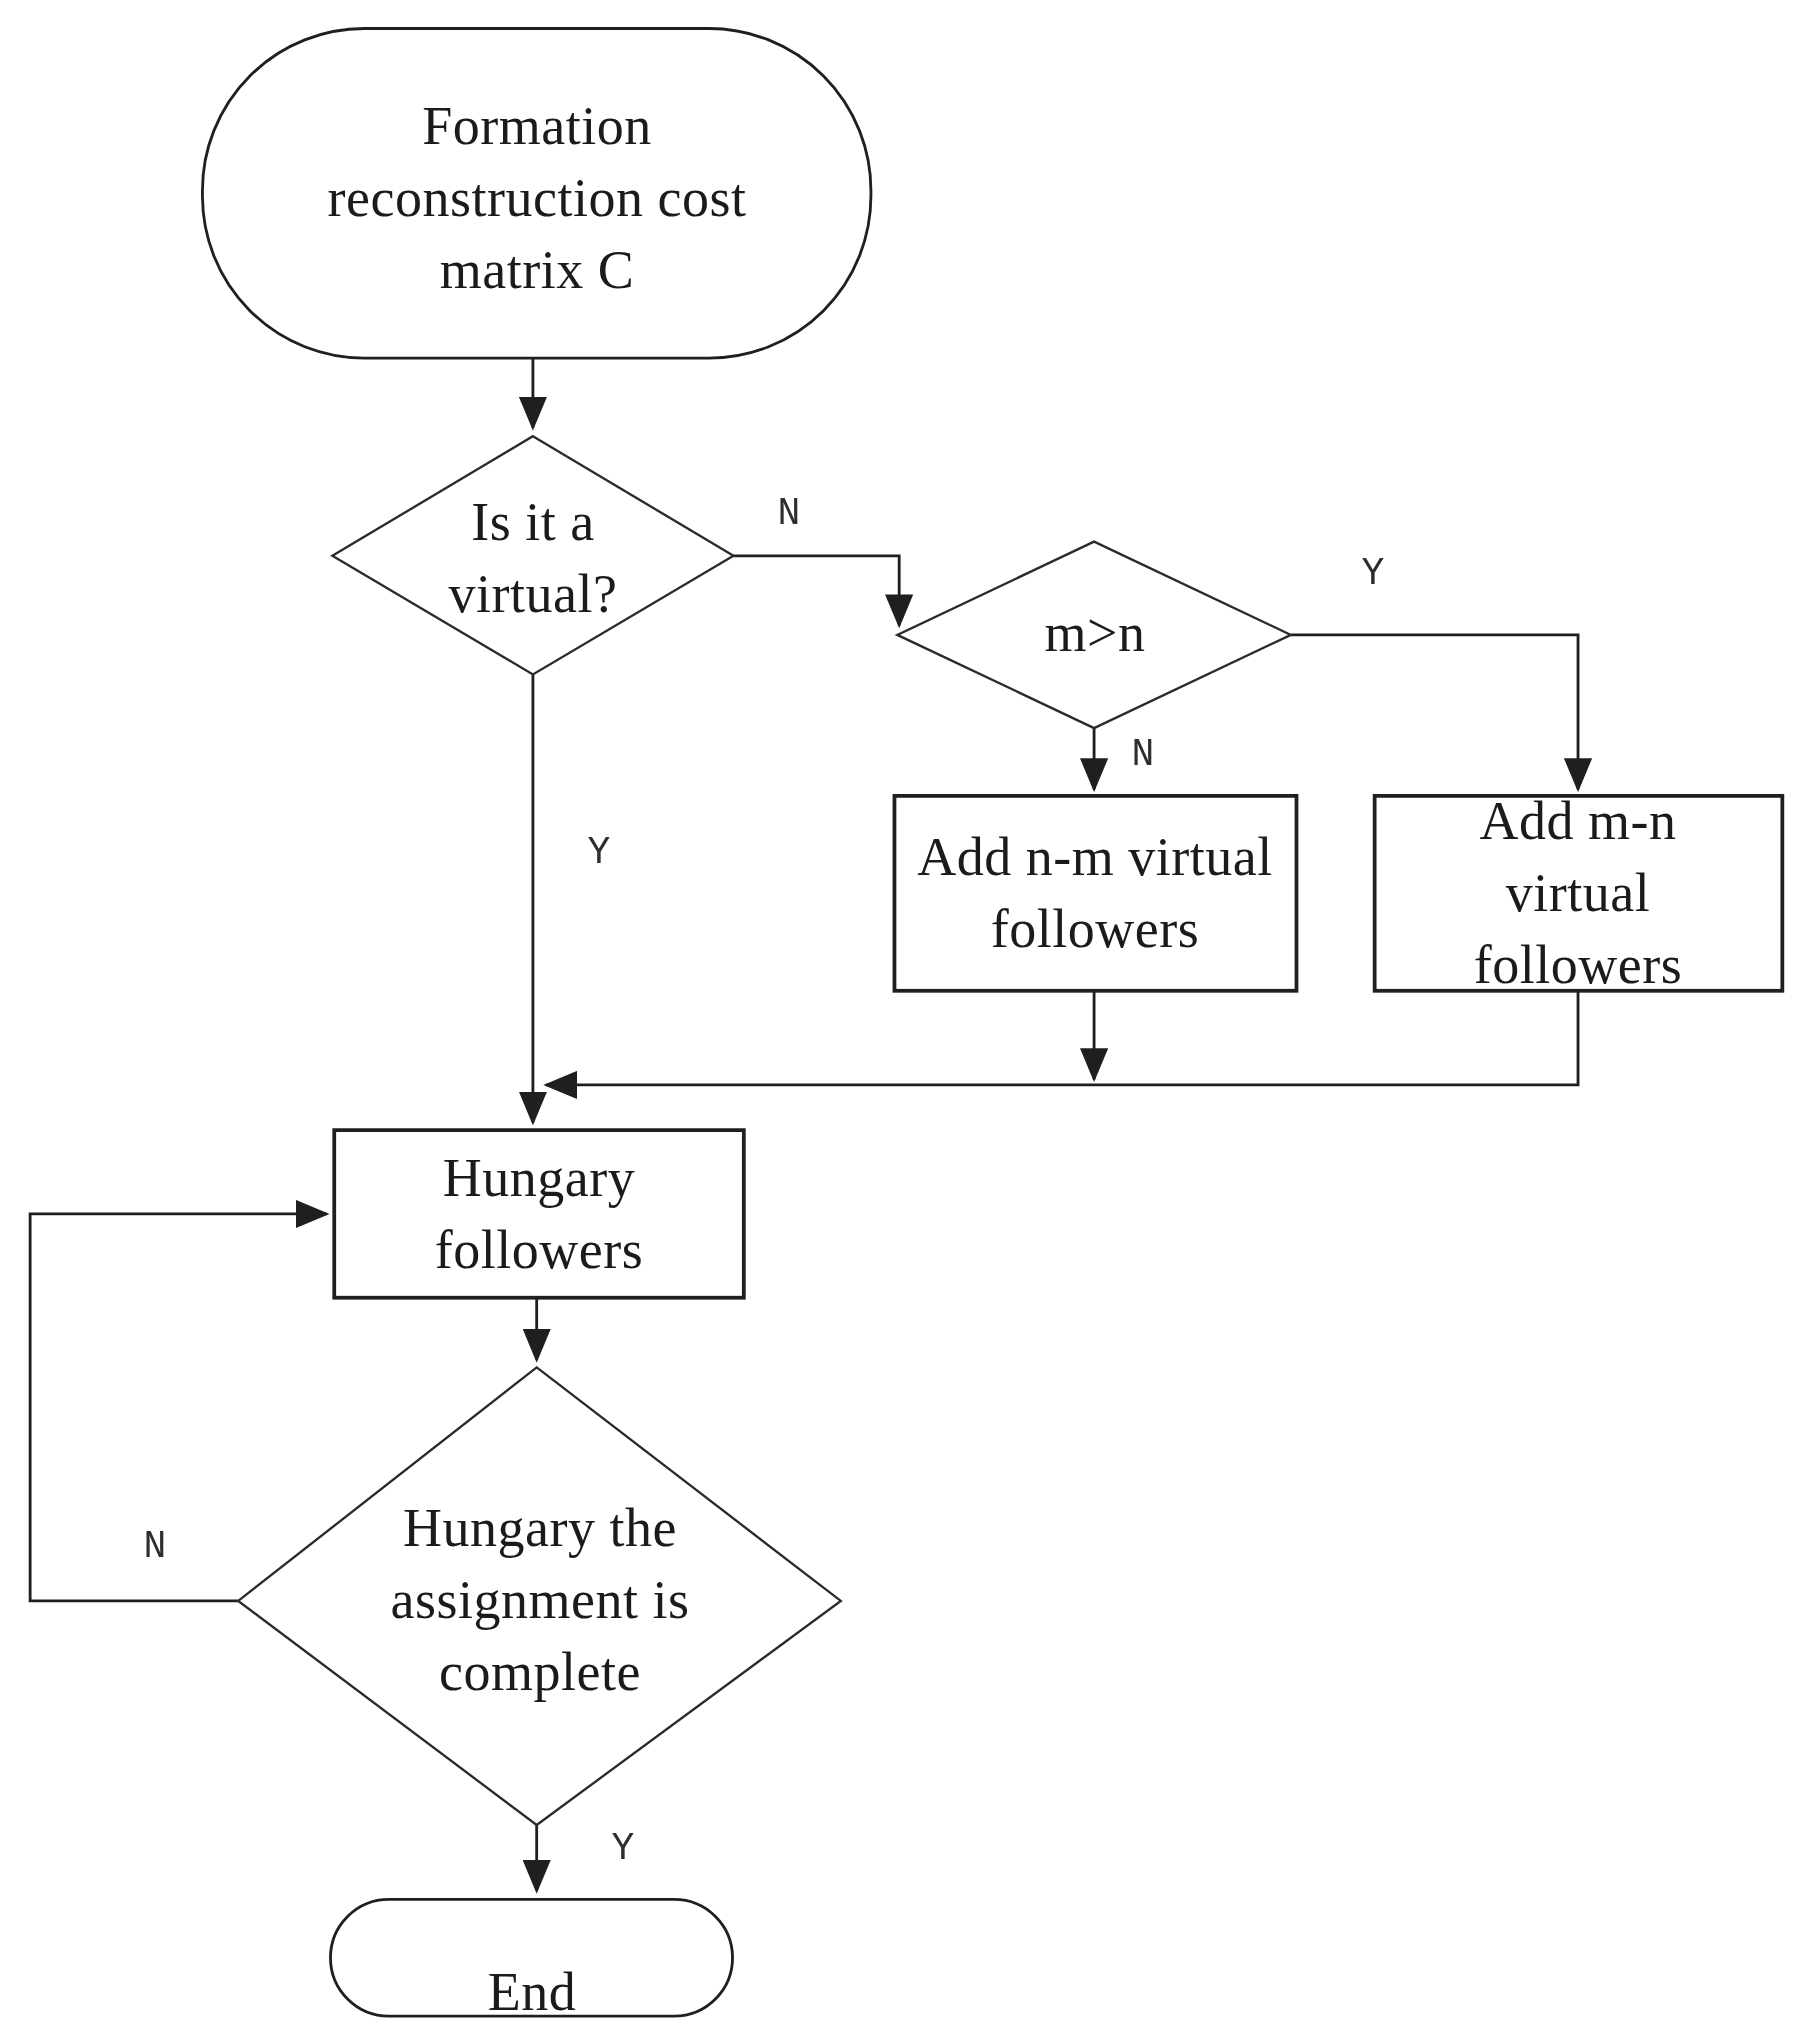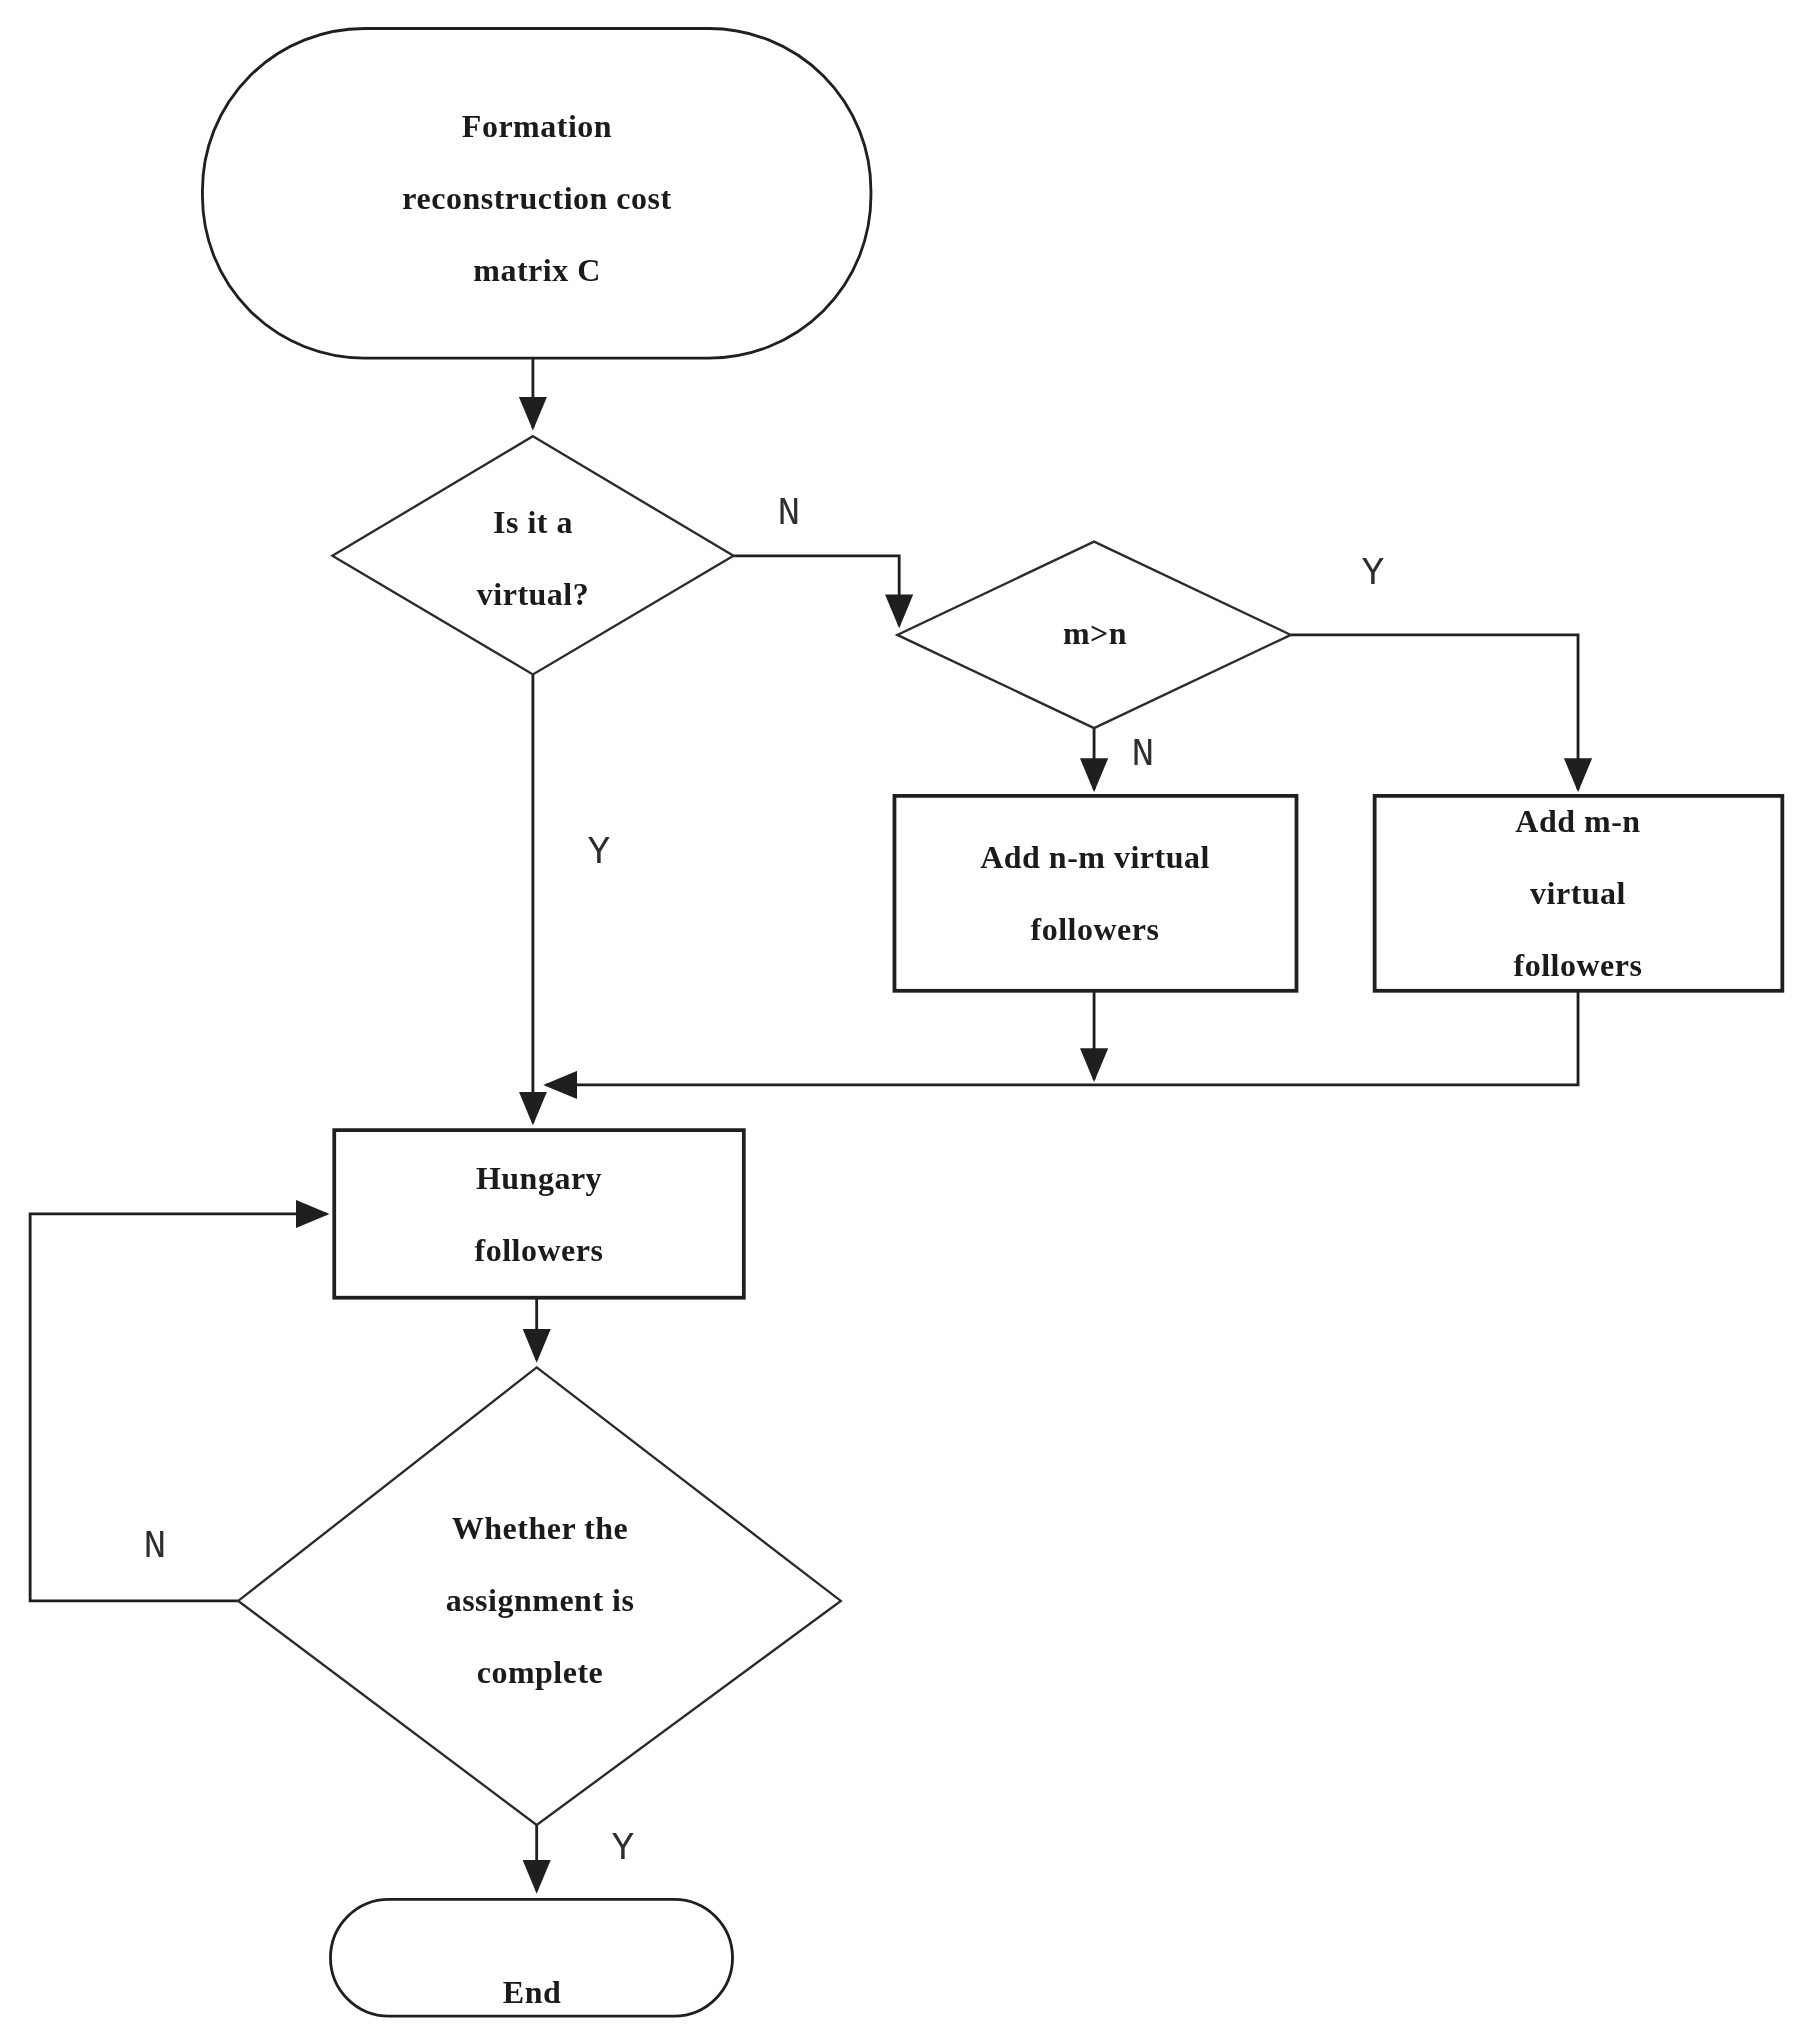--- a/index.html
+++ b/index.html
@@ -23,22 +23,22 @@
     height: 2039px;
   }
   .label {
     position: absolute;
     transform: translate(-50%, -50%);
     white-space: pre-line;
     text-align: center;
     color: #1b1b1b;
   }
   .node-label {
-    font-weight: 700;
-    font-size: 32px;
+    font-weight: 400;
+    font-size: 54px;
     line-height: 72px;
     letter-spacing: 0.5px;
   }
   .edge-label {
     font-family: "Liberation Mono", "DejaVu Sans Mono", monospace;
     font-weight: 400;
     font-size: 38px;
     line-height: 38px;
     color: #2e2e2e;
   }
@@ -103,21 +103,21 @@
 
   <div class="label node-label" style="left:1095px; top:893px;text-align:center;">Add n-m virtual
 followers</div>
 
   <div class="label node-label" style="left:1578px; top:893px;">Add m-n virtual
 followers</div>
 
   <div class="label node-label" style="left:539px; top:1214px;">Hungary
 followers</div>
 
-  <div class="label node-label" style="left:540px; top:1600px;">Whether the
+  <div class="label node-label" style="left:540px; top:1600px;">Hungary the
 assignment is
 complete</div>
 
   <div class="label node-label" style="left:532px; top:1992px;">End</div>
 
   <div class="label edge-label" style="left:789px; top:514px;">N</div>
 
   <div class="label edge-label" style="left:1373px; top:574px;">Y</div>
 
   <div class="label edge-label" style="left:1143px; top:755px;">N</div>

